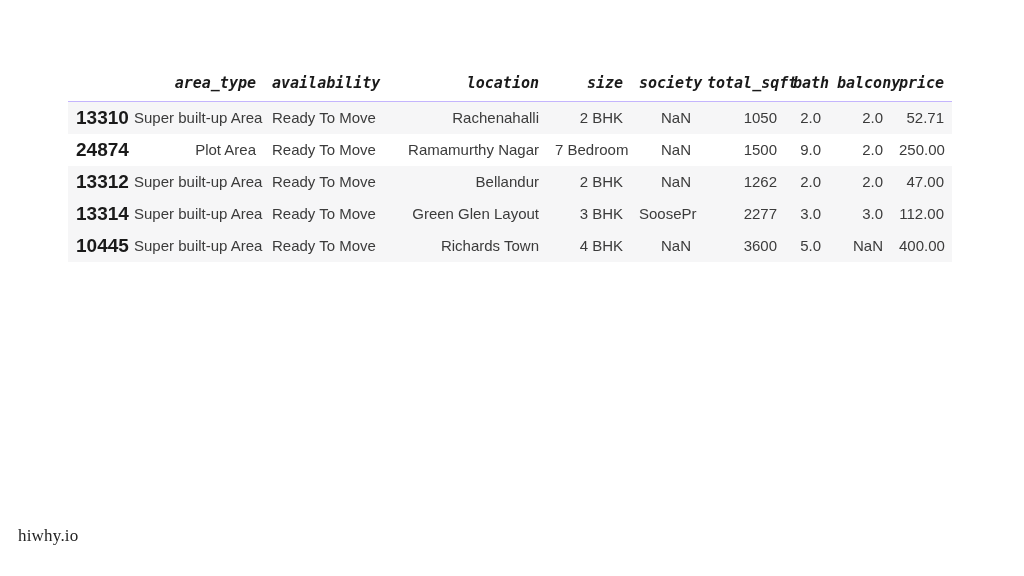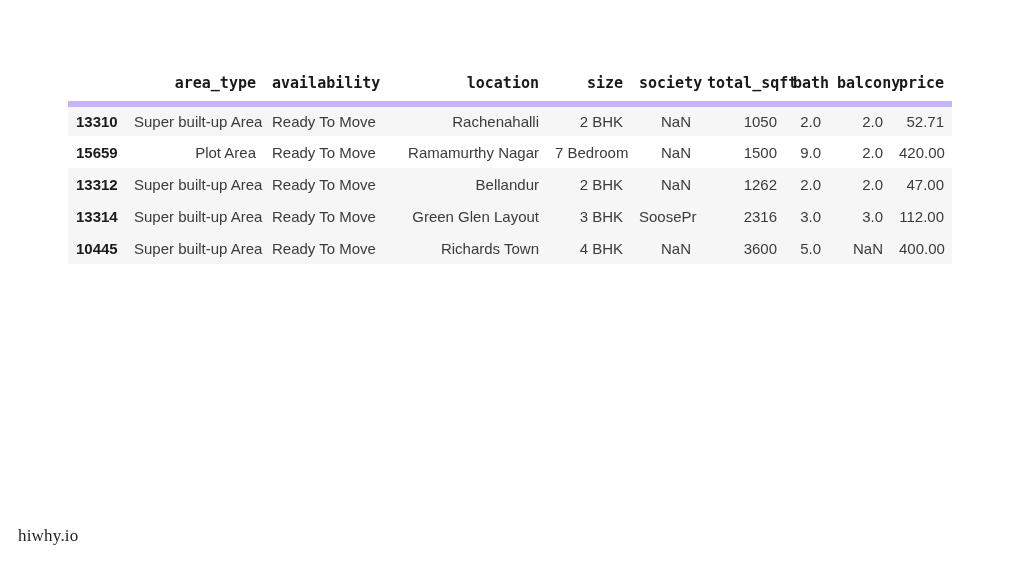--- a/index.html
+++ b/index.html
@@ -37,26 +37,27 @@
     color: #1a1a1a;
     text-align: right;
     vertical-align: bottom;
     padding: 0 8px 9px 8px;
     white-space: nowrap;
     border: none;
     background: #ffffff;
   }
 
   table.dataframe thead tr {
-    border-bottom: 6px solid #c4b5fd;
+    border-bottom: 1px solid #c4b5fd;
+    font-style: italic;
   }
 
   table.dataframe tbody th.row-index {
     font-family: "Liberation Sans", sans-serif;
-    font-size: 15px;
+    font-size: 19px;
     font-weight: bold;
     color: #1a1a1a;
     text-align: left;
     padding: 0 8px;
     white-space: nowrap;
     border: none;
   }
 
   table.dataframe tbody td {
     font-family: "Liberation Sans", sans-serif;
@@ -137,51 +138,51 @@
         <td>Ready To Move</td>
         <td>Rachenahalli</td>
         <td>2 BHK</td>
         <td>NaN</td>
         <td>1050</td>
         <td>2.0</td>
         <td>2.0</td>
         <td>52.71</td>
       </tr>
       <tr>
-        <th class="row-index">15659</th>
+        <th class="row-index">24874</th>
         <td>Plot Area</td>
         <td>Ready To Move</td>
         <td>Ramamurthy Nagar</td>
         <td>7 Bedroom</td>
         <td>NaN</td>
         <td>1500</td>
         <td>9.0</td>
         <td>2.0</td>
-        <td>420.00</td>
+        <td>250.00</td>
       </tr>
       <tr class="striped">
         <th class="row-index">13312</th>
         <td>Super built-up Area</td>
         <td>Ready To Move</td>
         <td>Bellandur</td>
         <td>2 BHK</td>
         <td>NaN</td>
         <td>1262</td>
         <td>2.0</td>
         <td>2.0</td>
         <td>47.00</td>
       </tr>
       <tr class="striped">
         <th class="row-index">13314</th>
         <td>Super built-up Area</td>
         <td>Ready To Move</td>
         <td>Green Glen Layout</td>
         <td>3 BHK</td>
         <td>SoosePr</td>
-        <td>2316</td>
+        <td>2277</td>
         <td>3.0</td>
         <td>3.0</td>
         <td>112.00</td>
       </tr>
       <tr class="striped">
         <th class="row-index">10445</th>
         <td>Super built-up Area</td>
         <td>Ready To Move</td>
         <td>Richards Town</td>
         <td>4 BHK</td>

